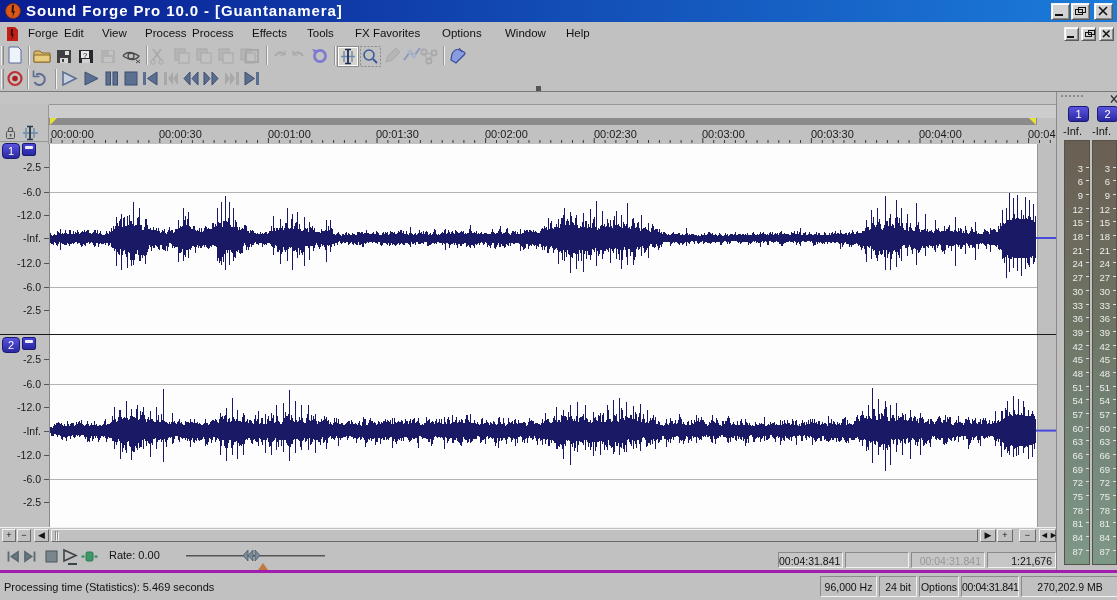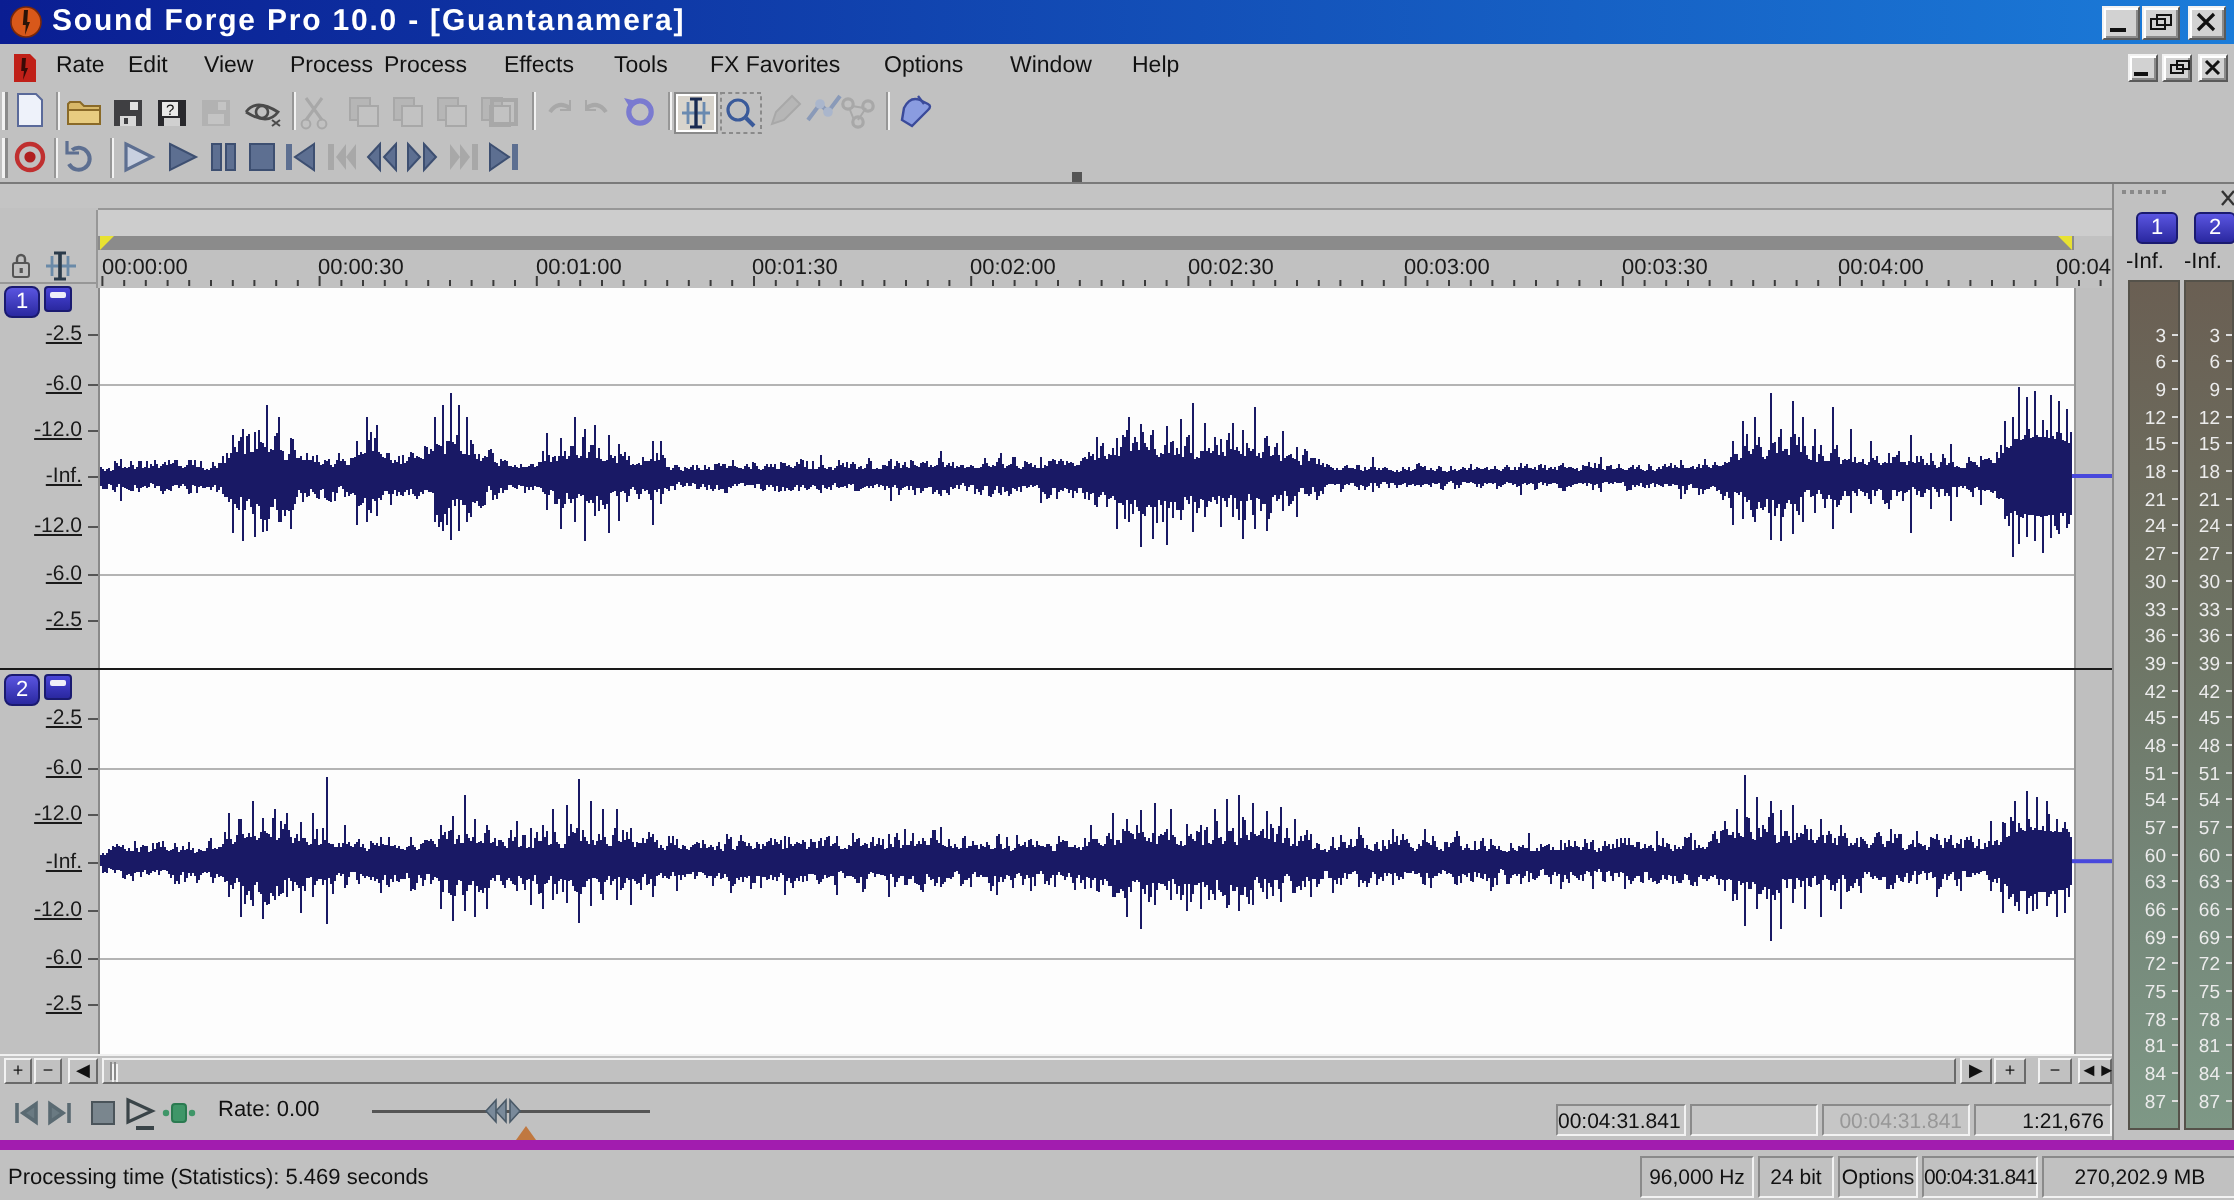--- a/index.html
+++ b/index.html
@@ -24,42 +24,42 @@
 
 
 #gap { left:0; top:92px; width:1117px; height:12px; background:#c4c4c4; }
 
 
 #ovtop { left:49px; top:104px; width:1007px; height:14px; background:#cdcdcd; border-top:1px solid #979797; }
 #ovbar { left:49px; top:118px; width:988px; height:7px; background:#8b8b8b; }
 #ruler { left:49px; top:125px; width:1007px; height:19px; background:#c1c1c1; }
 .rlbl { position:absolute; top:3px; font-size:11px; color:#1a1a1a; }
 #leftcol { left:0; top:104px; width:49px; height:423px; background:#c1c1c1; }
-.dbl { position:absolute; left:0; width:41px; text-align:right; font-size:10.5px; color:#1a1a1a;text-decoration:underline; }
+.dbl { position:absolute; left:0; width:41px; text-align:right; font-size:10.5px; color:#1a1a1a; }
 .dbt { position:absolute; left:44px; width:5px; height:1px; background:#555; }
 #wavearea { left:49px; top:144px; width:988px; height:383px; background:#fdfdfd; border-left:1px solid #8a8a8a; }
 #graystrip { left:1037px; top:144px; width:19px; height:383px; background:#bfbfbf; border-left:1px solid #979797; }
 #divider { left:0; top:334px; width:1056px; height:1px; background:#1a1a1a; }
 
 .badge { width:18px; height:16px; background:linear-gradient(#5a55e0,#2a28a0); border:1px solid #1a1a70; border-radius:4px; color:#fff; font-size:11px; text-align:center; line-height:15px; }
 .minusb { width:14px; height:13px; background:linear-gradient(#4a45d8,#2a28a0); border:1px solid #1a1a70; border-radius:2px; }
 .minusb::after { content:""; position:absolute; left:2px; top:2px; right:2px; height:3px; background:#efeff8; border-radius:1px; }
 
 
 #scrollrow { left:0; top:527px; width:1056px; height:15px; background:#c1c1c1; border-top:1px solid #f0f0f0; }
 .sbtn { top:1px; height:13px; background:#c1c1c1; border:1px solid; border-color:#f2f2f2 #6a6a6a #6a6a6a #f2f2f2; font-size:9px; text-align:center; line-height:11px; color:#111; }
 #sthumb { left:51px; top:1px; width:927px; height:13px; background:#c1c1c1; border:1px solid; border-color:#f2f2f2 #6a6a6a #6a6a6a #f2f2f2; }
 
 
 #transport { left:0; top:542px; width:1056px; height:28px; background:#c1c1c1; }
 #rate { left:109px; top:7px; font-size:11px; color:#111; }
 .tbox { top:10px; height:16px; background:#c6c6c6; border:1px solid; border-color:#8a8a8a #f2f2f2 #f2f2f2 #8a8a8a; font-size:10.5px; color:#111; text-align:right; padding:2px 3px 0 0; }
 
 
-#statusbar { left:0; top:570px; width:1117px; height:30px; background:#c1c1c1; border-top:5px solid #a21caf; }
+#statusbar { left:0; top:570px; width:1117px; height:30px; background:#c1c1c1; border-top:3px solid #a21caf; }
 #stext { left:4px; top:8px; font-size:11px; color:#111; }
 .sbox { top:3px; height:21px; background:#c1c1c1; border:1px solid; border-color:#8a8a8a #f2f2f2 #f2f2f2 #8a8a8a; font-size:10.5px; color:#111; text-align:center; padding-top:4px; white-space:nowrap; }
 
 
 #meterpanel { left:1056px; top:92px; width:61px; height:478px; background:#c1c1c1; border-left:1px solid #8b8b8b; }
 .mhead { top:14px; width:21px; height:16px; background:linear-gradient(#5a55e0,#2a28a0); border:1px solid #1a1a70; border-radius:3px; color:#fff; font-size:11px; text-align:center; line-height:15px; }
 .minf { top:33px; font-size:11px; color:#111; }
 .mcol { top:48px; height:425px; background:linear-gradient(#6a5f53,#6c6a5c 22%,#6e7666 45%,#748678 70%,#7e9886); border:1px solid #55524a; }
 .mnum { position:absolute; width:20px; text-align:right; font-size:9.5px; color:#ececec; }
 .mtick { position:absolute; width:3px; height:1px; background:#ddd; }
@@ -81,21 +81,21 @@
  <rect x="24.5" y="6.5" width="7" height="5" fill="none" stroke="#111"></rect>
  <rect x="27.5" y="4.5" width="7" height="5" fill="none" stroke="#111"></rect>
  <path d="M48 4 L56 12 M56 4 L48 12" stroke="#111" stroke-width="1.6"></path>
 </svg>
 
 <div class="abs" id="menubar"></div>
 <svg class="abs" style="left:6px;top:27px;width:13px;height:15px" viewBox="0 0 13 15">
  <path d="M1 0 H9 L12 3 V14 H1 Z" fill="#c02018"></path>
  <path d="M5 2 L7 2 L6.6 7 L8 7 L5.5 13 L6 8.5 L4.6 8.5 Z" fill="#3a0a06"></path>
 </svg>
-<div class="mitem" style="left:28px;top:27px;">Rate</div>
+<div class="mitem" style="left:28px;top:27px;">Forge</div>
 <div class="mitem" style="left:64px;top:27px;">Edit</div>
 <div class="mitem" style="left:102px;top:27px;">View</div>
 <div class="mitem" style="left:145px;top:27px;">Process</div>
 <div class="mitem" style="left:192px;top:27px;">Process</div>
 <div class="mitem" style="left:252px;top:27px;">Effects</div>
 <div class="mitem" style="left:307px;top:27px;">Tools</div>
 <div class="mitem" style="left:355px;top:27px;">FX Favorites</div>
 <div class="mitem" style="left:442px;top:27px;">Options</div>
 <div class="mitem" style="left:505px;top:27px;">Window</div>
 <div class="mitem" style="left:566px;top:27px;">Help</div>

